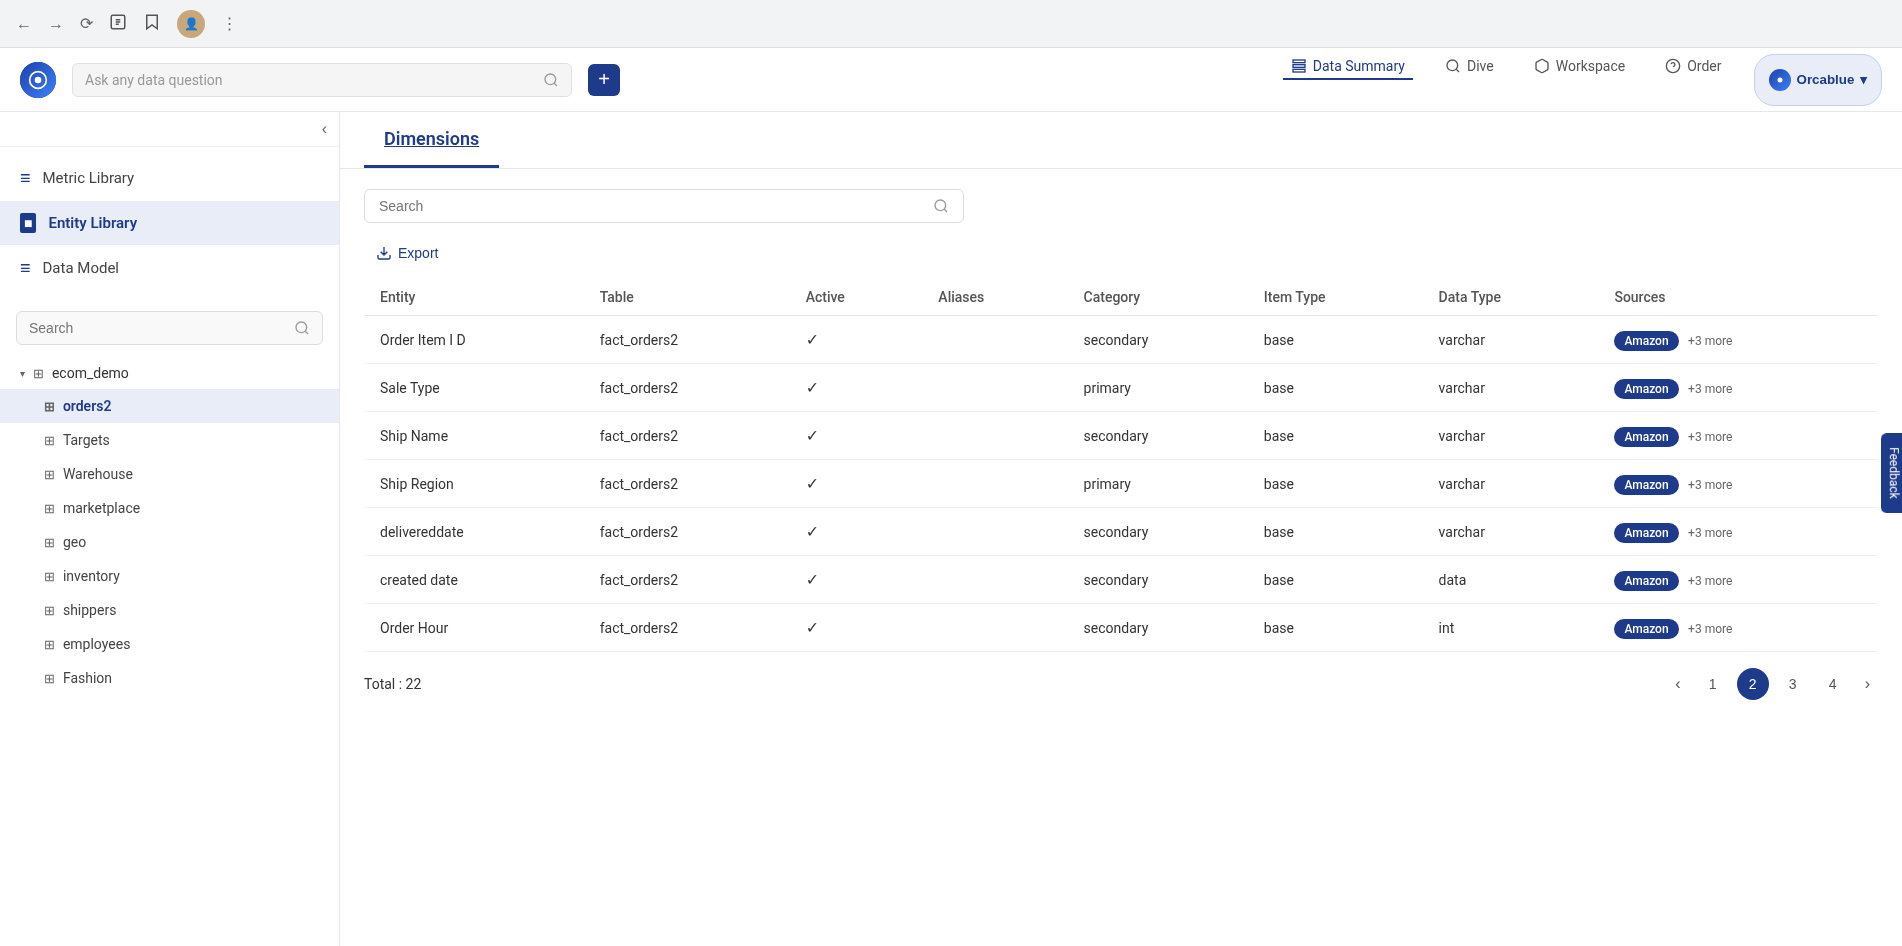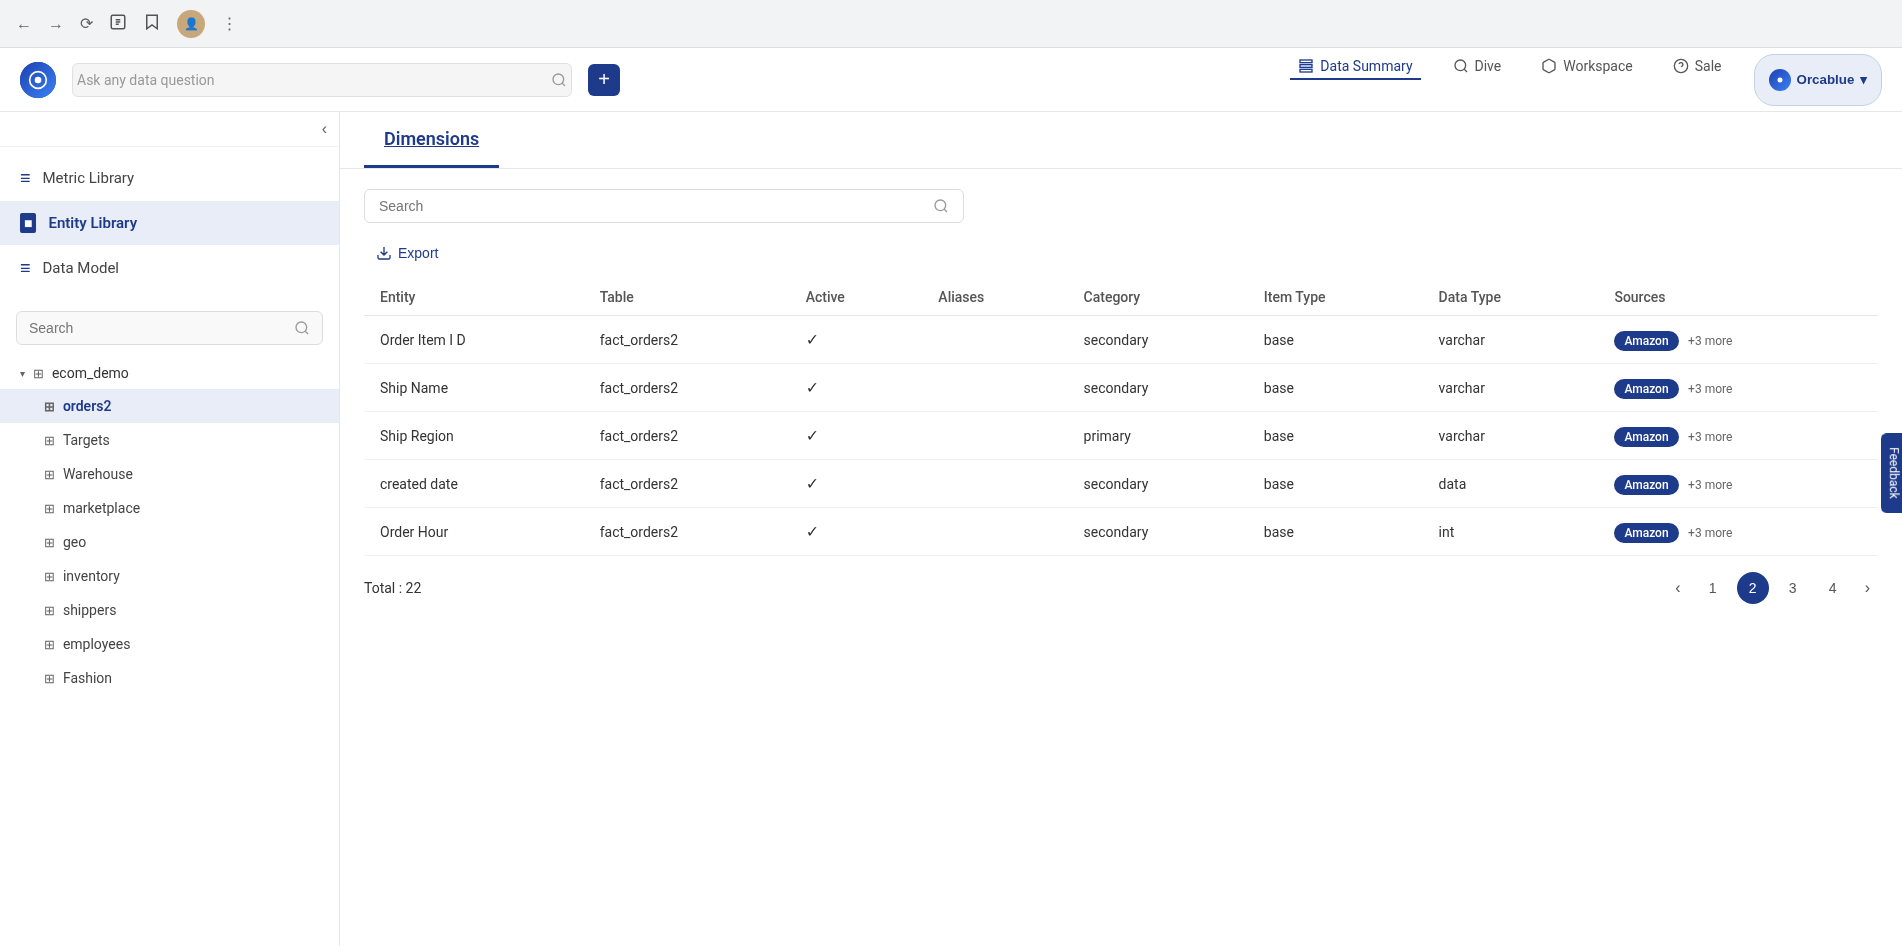--- a/index.html
+++ b/index.html
@@ -13,21 +13,21 @@
     .address-bar { flex: 1; background: #fff; border: 1px solid #ddd; border-radius: 20px; padding: 6px 16px; font-size: 13px; color: #333; display: flex; align-items: center; gap: 8px; }
     .address-bar span { flex: 1; }
     .browser-actions { display: flex; gap: 8px; align-items: center; }
     .browser-icon-btn { background: none; border: none; cursor: pointer; color: #666; font-size: 16px; padding: 4px; }
 
     
     .app-header {
       display: flex; align-items: center; background: #fff; padding: 0 20px; height: 64px; border-bottom: 1px solid #e5e7eb; gap: 16px;
     }
     .logo { width: 36px; height: 36px; background: #1e40af; border-radius: 50%; display: flex; align-items: center; justify-content: center; color: white; font-weight: bold; font-size: 16px; }
-    .search-bar { flex: 1; max-width: 500px; background: #f5f5f5; border: 1px solid #e0e0e0; border-radius: 6px; padding: 8px 4px; display: flex; align-items: center; gap: 8px; cursor: text; }
+    .search-bar { flex: 1; max-width: 500px; background: #f5f5f5; border: 1px solid #e0e0e0; border-radius: 6px; padding: 8px 12px; display: flex; align-items: center; gap: 8px; cursor: text; }
     .search-bar span { color: #999; font-size: 14px; flex: 1; }
     .add-btn { background: #1e3a8a; color: white; border: none; border-radius: 6px; width: 32px; height: 32px; font-size: 20px; cursor: pointer; display: flex; align-items: center; justify-content: center; }
     .header-nav { margin-left: auto; display: flex; align-items: flex-start; gap: 24px; }
     .nav-item { display: flex; align-items: center; gap: 6px; color: #555; cursor: pointer; padding: 4px 8px; font-size: 14px; }
     .nav-item.active { color: #1e3a8a; border-bottom: 2px solid #1e3a8a; }
     .orcablue-btn { background: #e8edf8; color: #1e3a8a; border: 1px solid #c5d0e8; border-radius: 20px; padding: 14px 14px; cursor: pointer; display: flex; align-items: center; gap: 6px; font-weight: 600; }
 
     
     .main-layout { display: flex; height: calc(946px - 48px - 64px); }
 
@@ -146,21 +146,21 @@
       <svg width="16" height="16" viewBox="0 0 24 24" fill="none" stroke="#555" stroke-width="2">
           <path d="M21 16V8a2 2 0 0 0-1-1.73l-7-4a2 2 0 0 0-2 0l-7 4A2 2 0 0 0 3 8v8a2 2 0 0 0 1 1.73l7 4a2 2 0 0 0 2 0l7-4A2 2 0 0 0 21 16z"></path>
         </svg>
       <span>Workspace</span>
     </div>
     <div class="nav-item">
       <svg width="16" height="16" viewBox="0 0 24 24" fill="none" stroke="#555" stroke-width="2">
           <circle cx="12" cy="12" r="10"></circle>
           <path d="M9.09 9a3 3 0 0 1 5.83 1c0 2-3 3-3 3M12 17h.01"></path>
         </svg>
-      <span>Sale</span>
+      <span>Order</span>
     </div>
     <button class="orcablue-btn">
       <div style="width:22px;height:22px;border-radius:50%;background:linear-gradient(135deg,#1e40af,#3b82f6);display:flex;align-items:center;justify-content:center;">
         <svg width="12" height="12" viewBox="0 0 24 24" fill="white">
             <circle cx="12" cy="12" r="5"></circle>
           </svg>
       </div>
       <span>Orcablue</span>
       <span>▾</span>
     </button>
@@ -290,38 +290,64 @@
       <td></td>
       <td>secondary</td>
       <td>base</td>
       <td>varchar</td>
       <td>
         <span class="source-badge">Amazon</span>
         <span class="more-badge">+3 more</span>
       </td>
     </tr>
             <tr>
+      <td>Sale Type</td>
+      <td>fact_orders2</td>
+      <td><span class="check-mark">✓</span></td>
+      <td></td>
+      <td>primary</td>
+      <td>base</td>
+      <td>varchar</td>
+      <td>
+        <span class="source-badge">Amazon</span>
+        <span class="more-badge">+3 more</span>
+      </td>
+    </tr>
+            <tr>
       <td>Ship Name</td>
       <td>fact_orders2</td>
       <td><span class="check-mark">✓</span></td>
       <td></td>
       <td>secondary</td>
       <td>base</td>
       <td>varchar</td>
       <td>
         <span class="source-badge">Amazon</span>
         <span class="more-badge">+3 more</span>
       </td>
     </tr>
             <tr>
       <td>Ship Region</td>
       <td>fact_orders2</td>
       <td><span class="check-mark">✓</span></td>
       <td></td>
       <td>primary</td>
+      <td>base</td>
+      <td>varchar</td>
+      <td>
+        <span class="source-badge">Amazon</span>
+        <span class="more-badge">+3 more</span>
+      </td>
+    </tr>
+            <tr>
+      <td>delivereddate</td>
+      <td>fact_orders2</td>
+      <td><span class="check-mark">✓</span></td>
+      <td></td>
+      <td>secondary</td>
       <td>base</td>
       <td>varchar</td>
       <td>
         <span class="source-badge">Amazon</span>
         <span class="more-badge">+3 more</span>
       </td>
     </tr>
             <tr>
       <td>created date</td>
       <td>fact_orders2</td>

